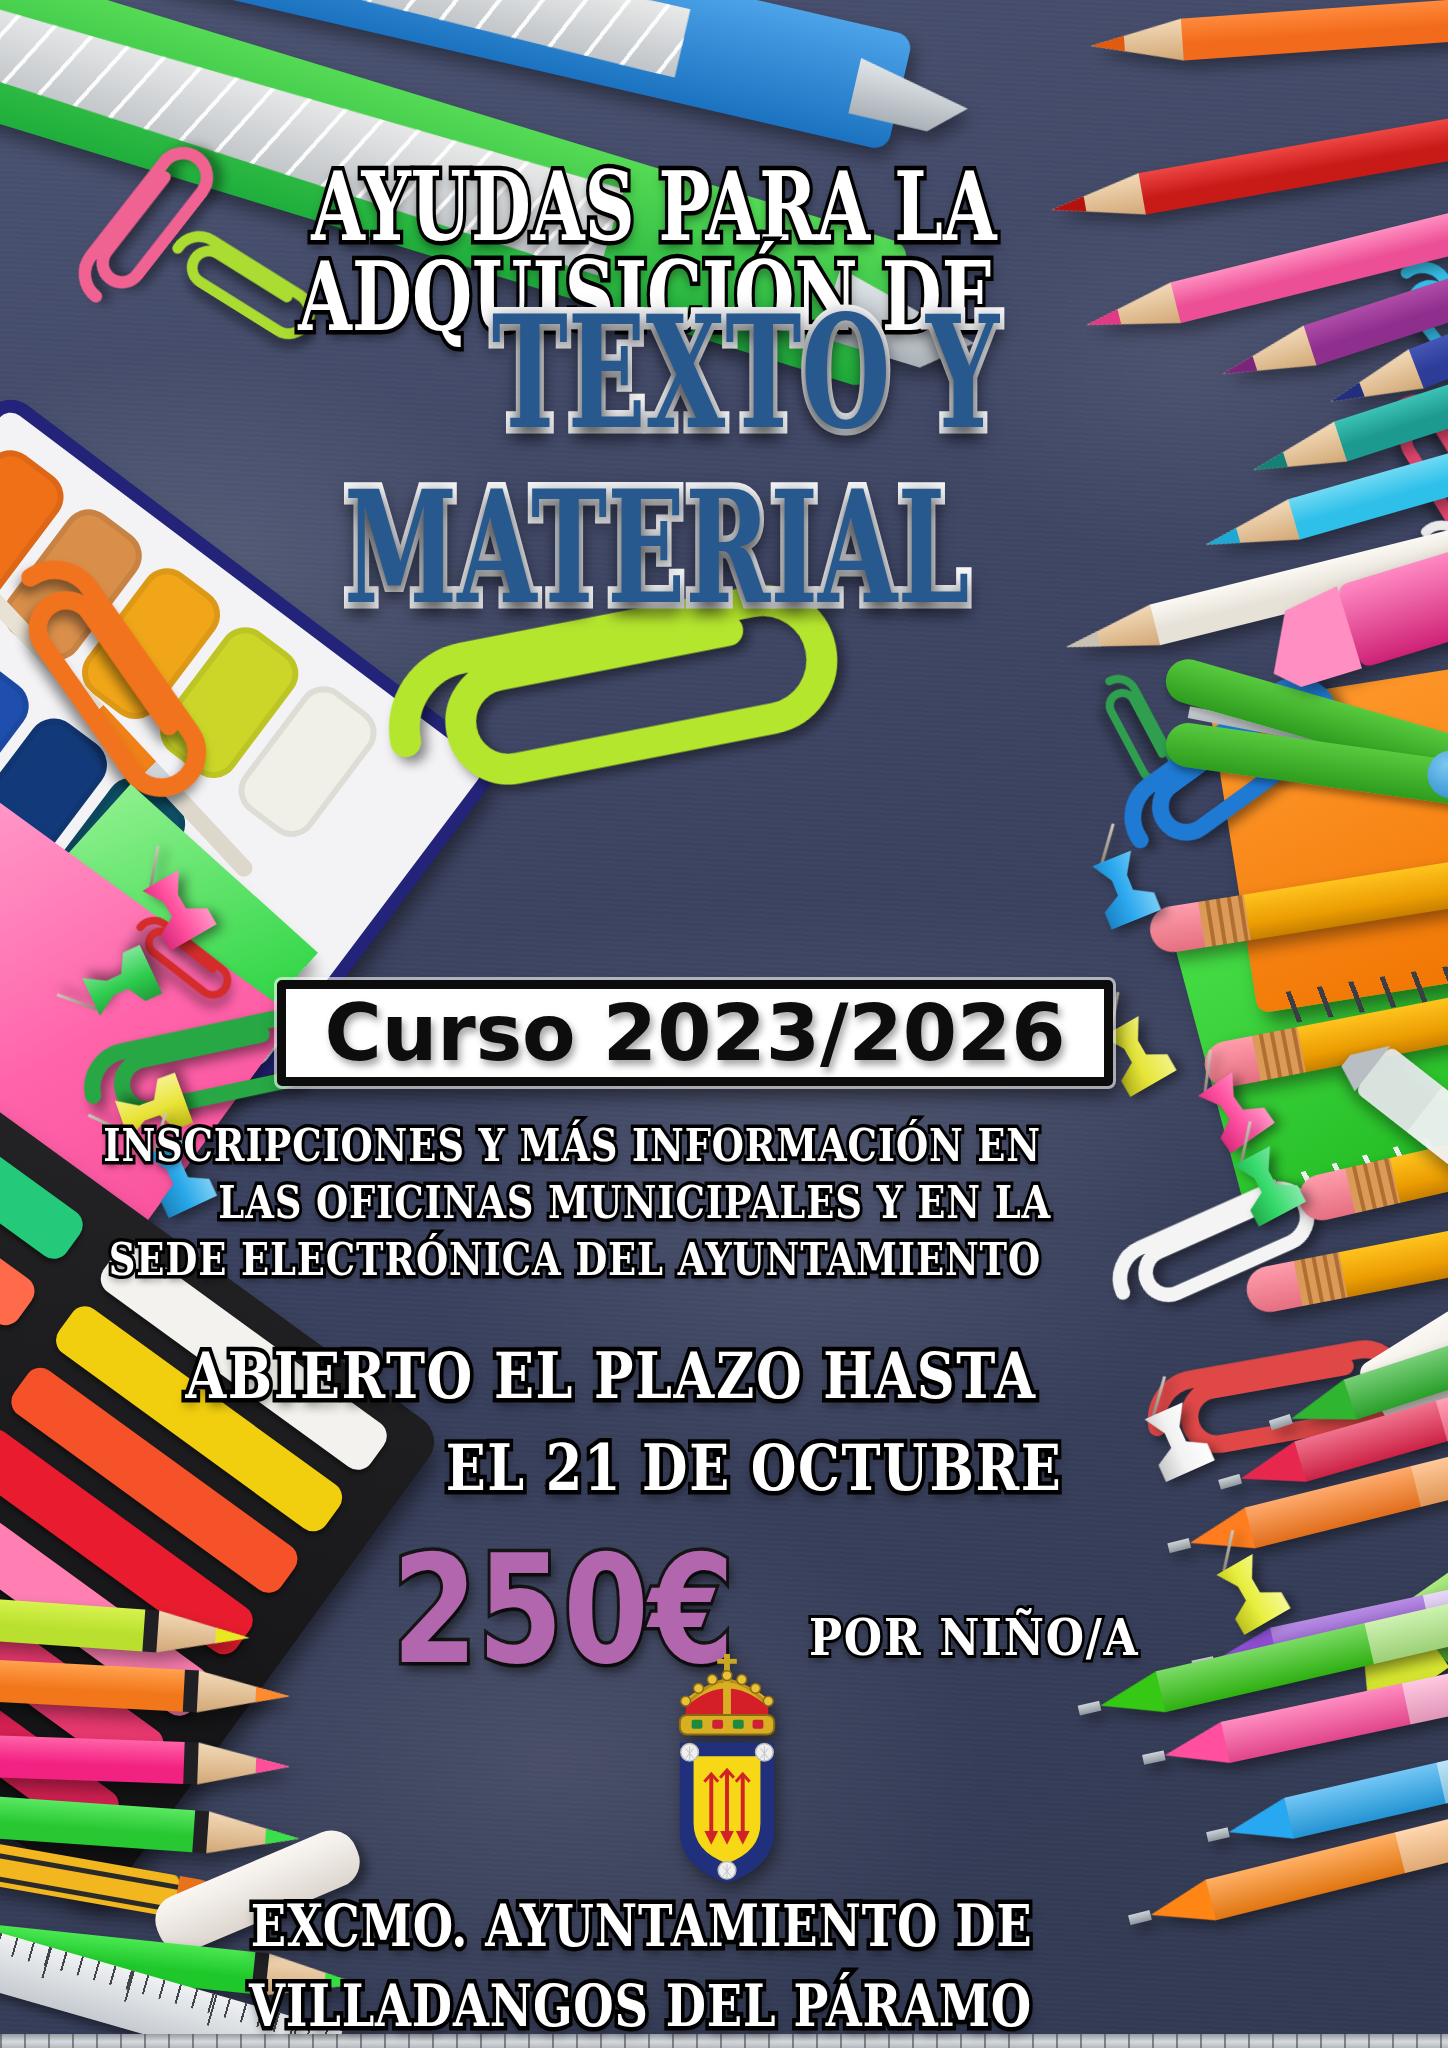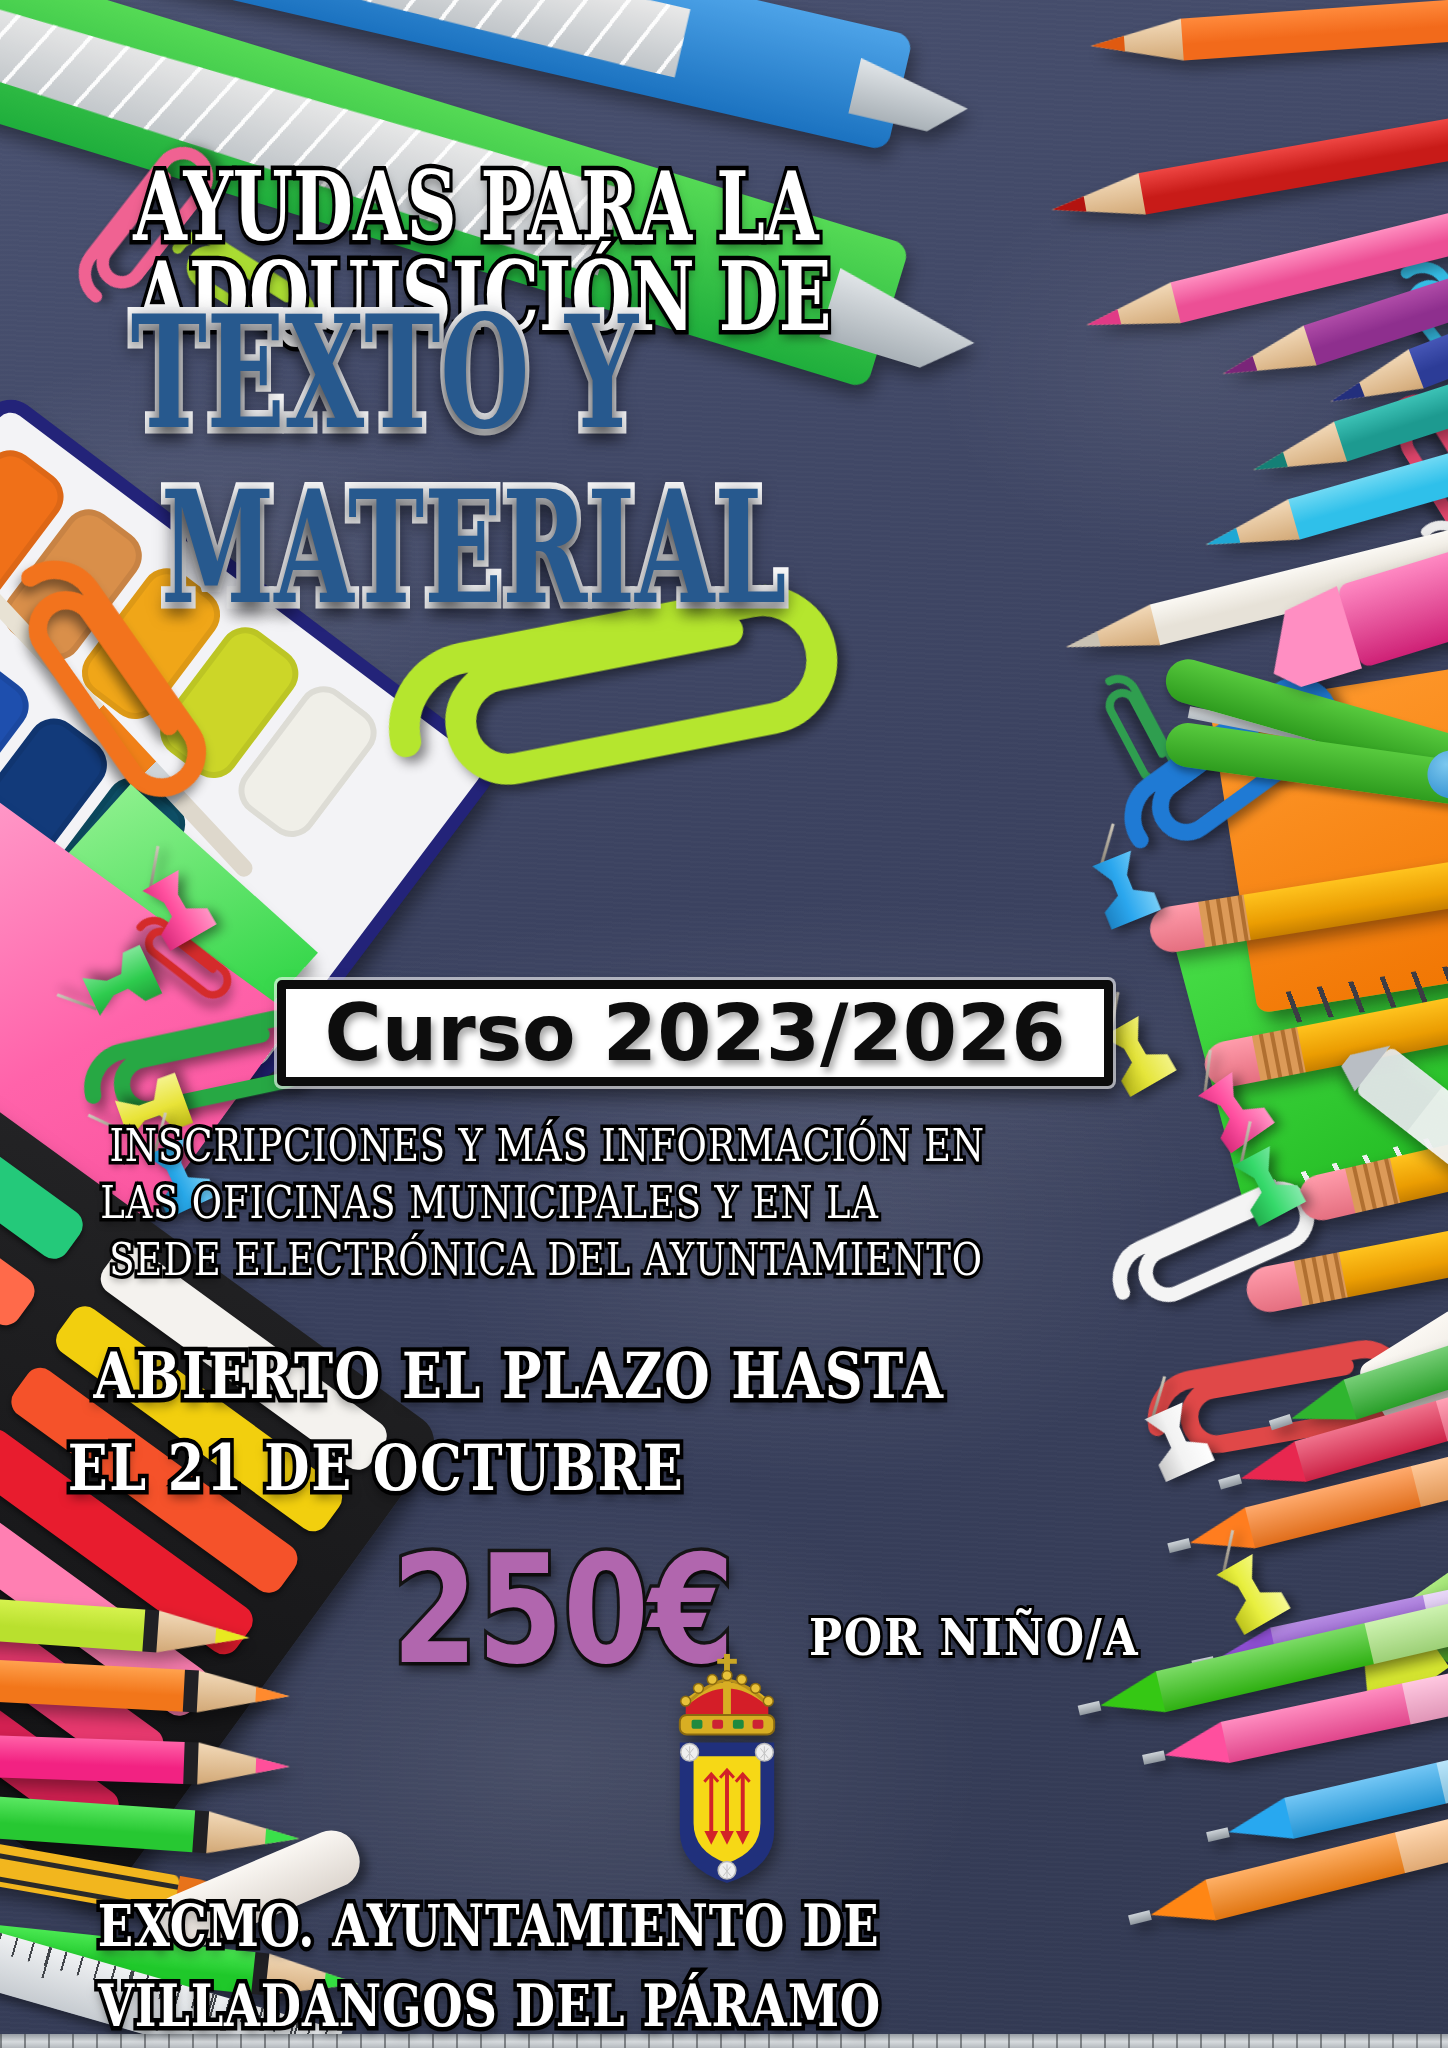--- a/index.html
+++ b/index.html
@@ -9,27 +9,27 @@
       radial-gradient(520px 340px at 14% 28%, rgba(255,255,255,.10), transparent 65%),
       radial-gradient(640px 420px at 56% 60%, rgba(255,255,255,.085), transparent 62%),
       radial-gradient(430px 320px at 82% 18%, rgba(255,255,255,.06), transparent 60%),
       radial-gradient(700px 460px at 38% 86%, rgba(255,255,255,.09), transparent 62%),
       radial-gradient(900px 240px at 60% 52%, rgba(255,255,255,.05), transparent 70%),
       linear-gradient(160deg,#4a5271 0%,#3b4260 45%,#323952 100%);
   }
   .wrap::before{content:"";position:absolute;inset:0;z-index:1;pointer-events:none;
     background:repeating-linear-gradient(3deg, rgba(255,255,255,.016) 0 2px, transparent 2px 5px);}
   
-  .tblock{position:absolute;left:0;width:1130px;text-align:left;z-index:20;white-space:nowrap;}
+  .tblock{position:absolute;left:0;width:1130px;text-align:right;z-index:20;white-space:nowrap;}
   .tblock div{white-space:nowrap;}
   .cline{display:inline-block;}
   .t-white{color:#fff;font-weight:bold;-webkit-text-stroke:9px #000;paint-order:stroke fill;
     text-shadow:0 7px 12px rgba(0,0,0,.55);}
-  .t-white-sm{color:#fff;font-weight:normal;-webkit-text-stroke:7px #000;paint-order:stroke fill;
-    text-shadow:0 5px 8px rgba(0,0,0,.5);margin-left:26px;}
+  .t-white-sm{color:#fff;font-weight:bold;-webkit-text-stroke:7px #000;paint-order:stroke fill;
+    text-shadow:0 5px 8px rgba(0,0,0,.5);}
   .t-blue{color:#27598e;font-weight:bold;-webkit-text-stroke:13px #fdfdfd;paint-order:stroke fill;
     text-shadow:0 12px 18px rgba(0,0,0,.55), 0 3px 26px rgba(10,16,34,.45);}
   .pretitle{top:162px;font-size:96px;line-height:90px;}
   .pretitle .cline{transform:scaleX(.72);}
   .headline{top:285px;font-size:155px;line-height:175px;}
   .headline .cline{transform:scaleX(.66);}
   .badge{position:absolute;left:277px;top:980px;width:836px;height:106px;z-index:20;
     background:#fff;border:9px solid #0c0c0c;border-radius:5px;box-sizing:border-box;
     display:flex;align-items:center;justify-content:center;
     box-shadow:0 0 0 3px rgba(255,255,255,.6), 6px 10px 18px rgba(0,0,0,.5);}

